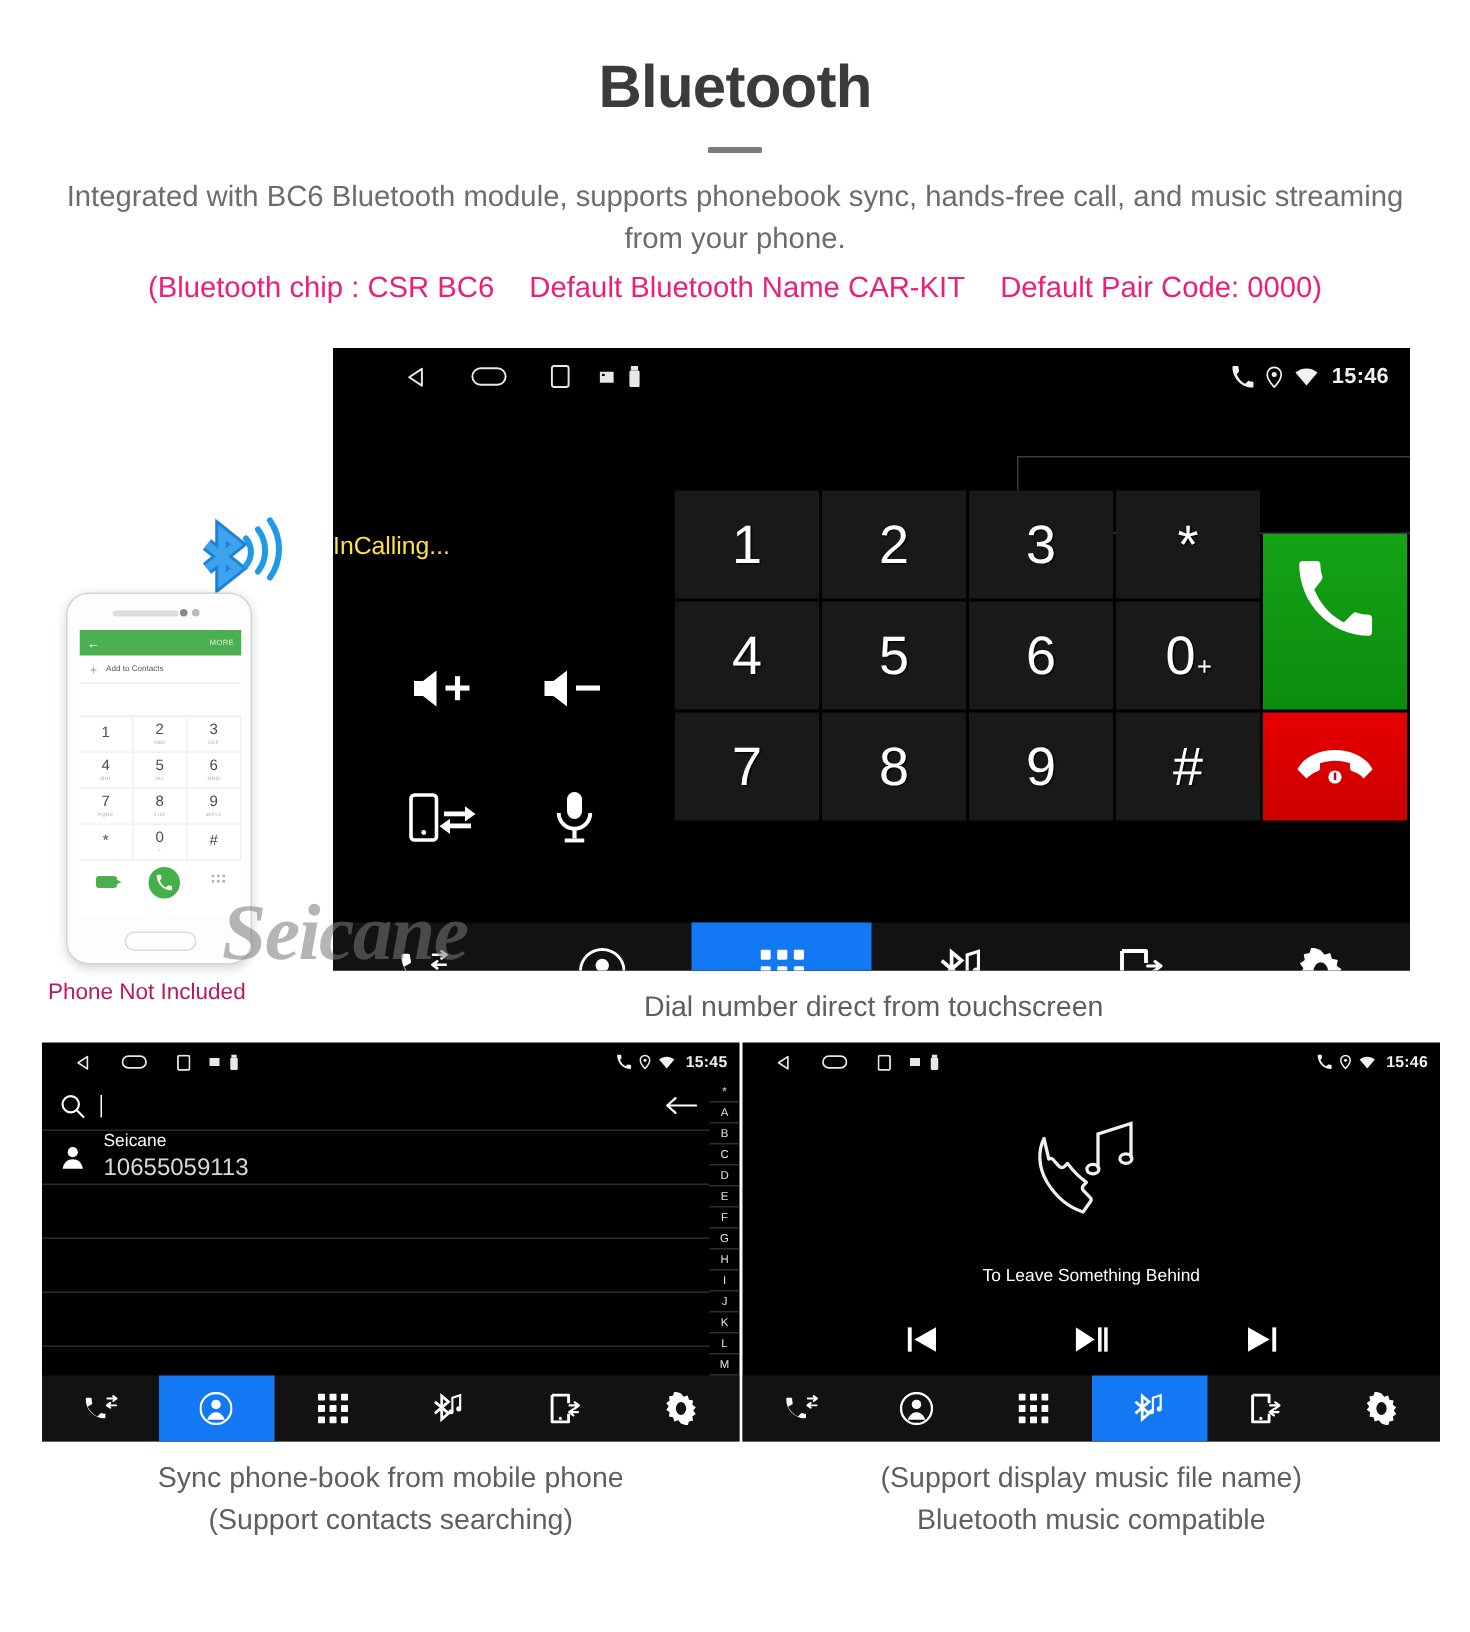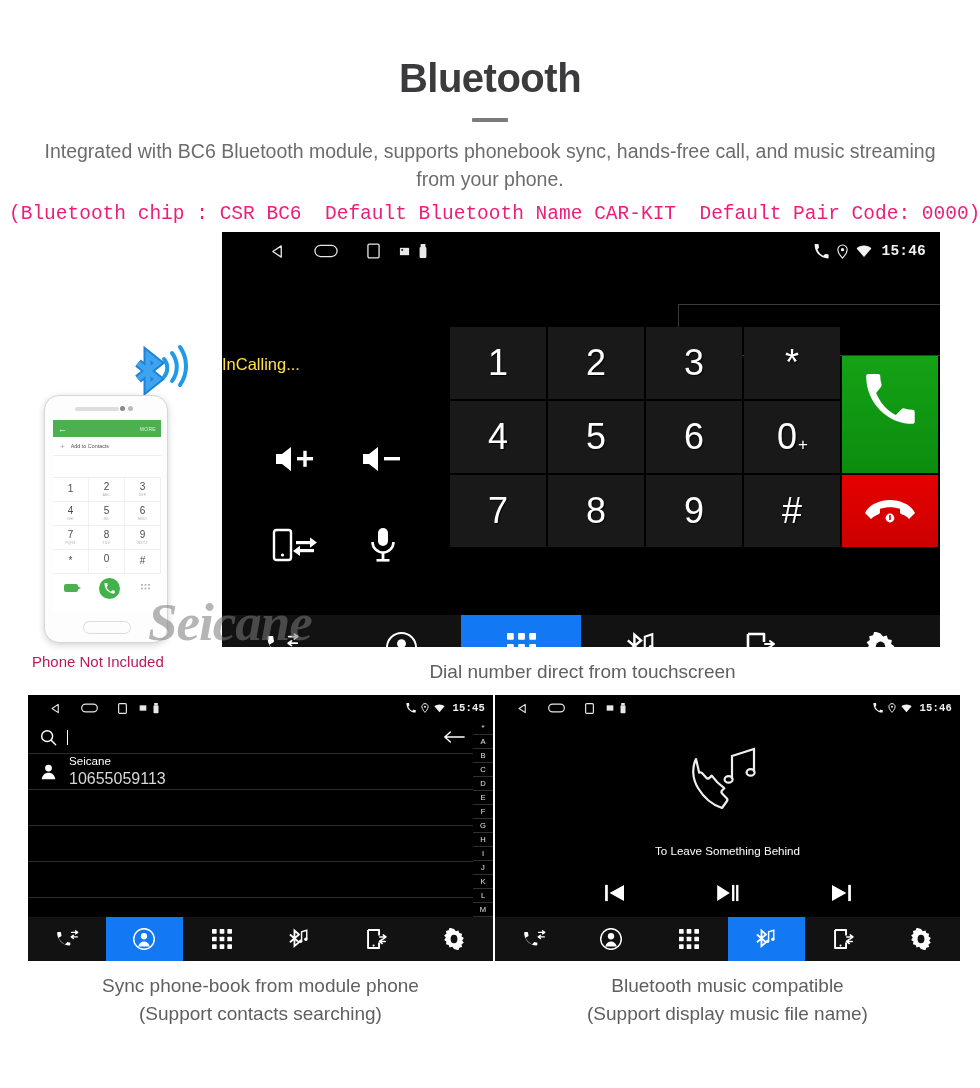--- a/index.html
+++ b/index.html
@@ -6,52 +6,52 @@
   body {
     width: 980px; height: 1088px;
     background: #ffffff;
     font-family: "Liberation Sans", sans-serif;
     position: relative;
     overflow: hidden;
     color: #58585a;
   }
 
   
-  .header { width: 980px; padding-top: 56px; text-align: center; }
+  .header { width: 980px; padding-top: 36px; text-align: center; }
   .page-title {
     font-size: 40px; font-weight: bold; color: #3b3b3d;
     letter-spacing: -0.5px; line-height: 1.1;
   }
   .title-rule {
     width: 36px; height: 4px; background: #7b7b7d;
     margin: 18px auto 16px auto; border-radius: 1px;
   }
   .subtitle {
     font-size: 19.5px; color: #6c6c6e; line-height: 1.42;
     width: 900px; margin: 0 auto; font-weight: 400;
   }
   .pink-line {
     margin-top: 8px; font-size: 19.5px; color: #ec1e79;
     letter-spacing: 0px; white-space: nowrap;
   }
-  .pink-line .seg { margin: 0 9px; font-family: Liberation Mono, monospace; }
+  .pink-line .seg { margin: 0 9px; }
 
   
   .dialer-screen {
     position: absolute; left: 222px; top: 232px;
     width: 718px; height: 415px;
     background: #000; overflow: hidden;
   }
   .statusbar {
     height: 38px; display: flex; align-items: center;
     padding: 0 14px 0 48px; color: #f2f2f2;
   }
   .sb-left { display: flex; align-items: center; gap: 29px; flex: 1; }
   .sb-right { display: flex; align-items: center; gap: 7px; }
-  .sb-time { font-size: 14.5px; font-weight: bold; letter-spacing: .2px; margin-left:2px;font-family:Liberation Mono, monospace;}
+  .sb-time { font-size: 14.5px; font-weight: bold; letter-spacing: .2px; margin-left:2px;}
   .icon-svg { display: block; }
 
   .dial-body { display: flex; height: 345px; }
   .dial-left { width: 228px; position: relative; }
   .num-display-row {
     position: absolute; left: 0; top: 4px; width: 228px;
     text-align: center;
   }
   .dialed-number { font-size: 23px; color: #fff; letter-spacing: 1.5px; }
   .call-status {
@@ -833,19 +833,19 @@
     <div class="nav-item">
       <svg width="22" height="22" viewBox="0 0 32 32" class="icon-svg">
         <path d="M16 1.5 l2.6 3.1 3.9-1.1 1.2 3.9 4 .9 -.7 4 3.3 2.4 -2.4 3.3 2.4 3.3 -3.3 2.4 .7 4 -4 .9 -1.2 3.9 -3.9-1.1 L16 30.5 l-2.6-3.1 -3.9 1.1 -1.2-3.9 -4-.9 .7-4 -3.3-2.4 2.4-3.3 -2.4-3.3 3.3-2.4 -.7-4 4-.9 1.2-3.9 3.9 1.1z" fill="#fff"></path>
         <ellipse cx="16" cy="16" rx="5" ry="6.2" fill="#121212"></ellipse>
       </svg>
     </div>
   </div>
 </div>
 
 <div class="caption cap-left">
-  <span style="display:block;">Sync phone-book from module phone</span>
+  <span style="display:block;">Sync phone-book from mobile phone</span>
   <span style="display:block;">(Support contacts searching)</span>
 </div>
 <div class="caption cap-right">
+  <span style="display:block;">(Support display music file name)</span>
   <span style="display:block;">Bluetooth music compatible</span>
-  <span style="display:block;">(Support display music file name)</span>
 </div>
 
 </body></html>

